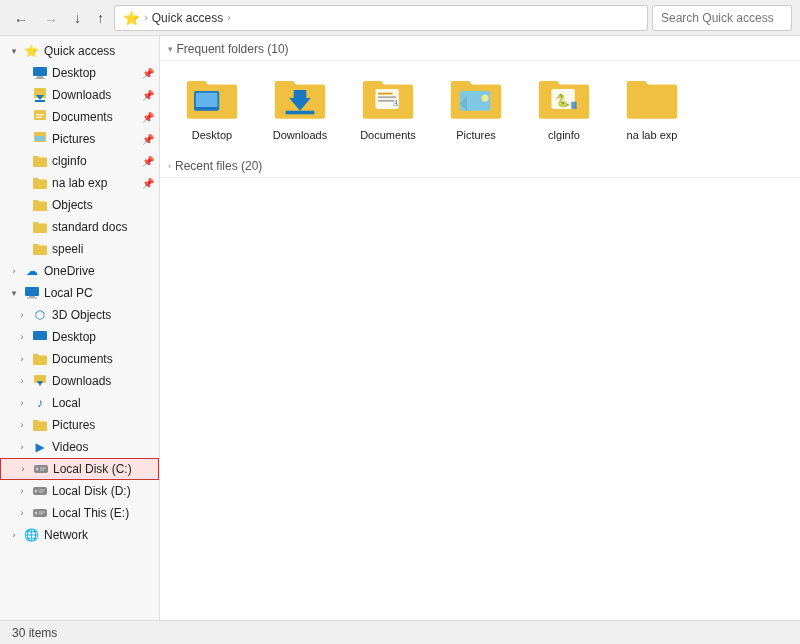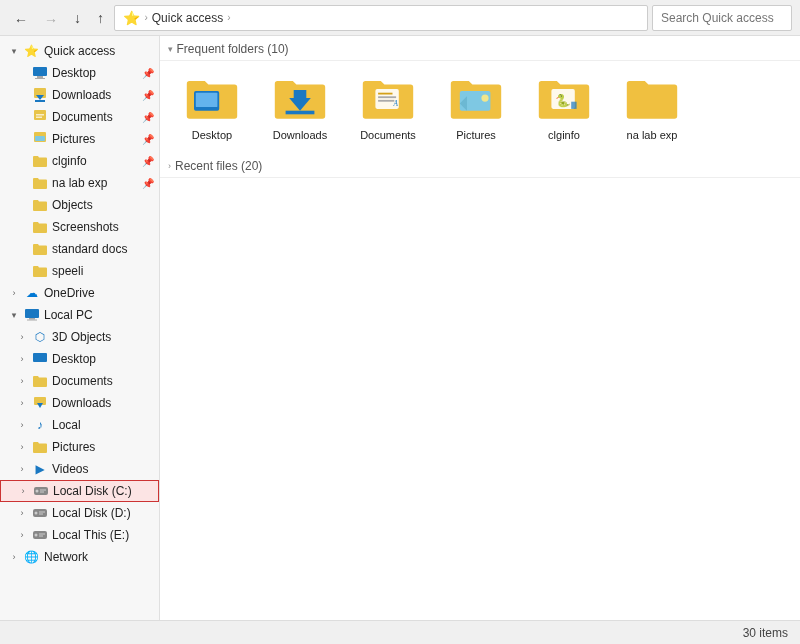--- a/index.html
+++ b/index.html
@@ -30,21 +30,21 @@
     
     .content { flex: 1; overflow-y: auto; padding: 0; background: #fff; }
     .section-header { display: flex; align-items: center; padding: 6px 12px 4px 8px; color: #555; font-size: 12px; cursor: pointer; border-bottom: 1px solid #eee; }
     .section-header .expand-icon { margin-right: 4px; font-size: 9px; color: #888; }
     .folder-grid { display: flex; flex-wrap: wrap; padding: 8px 12px; gap: 8px; }
     .folder-item { display: flex; flex-direction: column; align-items: center; width: 80px; cursor: pointer; padding: 4px; border-radius: 2px; }
     .folder-label { font-size: 11px; text-align: center; color: #222; margin-top: 4px; word-break: break-word; }
     .folder-icon-area { width: 60px; height: 52px; display: flex; align-items: center; justify-content: center; }
 
     
-    .statusbar { height: 24px; background: #f0f0f0; border-top: 1px solid #ddd; display: flex; align-items: center; padding: 0 12px; font-size: 12px; color: #444; justify-content: flex-end; }
+    .statusbar { height: 24px; background: #f0f0f0; border-top: 1px solid #ddd; display: flex; align-items: center; padding: 0 12px; font-size: 12px; color: #444; }
 
     
     .folder-svg { width: 54px; height: 46px; }
   </style>
 </head>
 <body>
 
 <div class="toolbar">
   <button class="toolbar-btn">←</button>
   <button class="toolbar-btn disabled">→</button>
@@ -144,29 +144,20 @@
       </span>
       <span class="sidebar-label">Objects</span>
     </div>
     <div class="sidebar-item indent1">
       <span class="sidebar-expand"></span>
       <span class="sidebar-icon">
         <svg width="16" height="14" viewBox="0 0 16 14">
             <path d="M1 3 Q1 2 2 2 L6 2 L7 3.5 L14 3.5 Q15 3.5 15 4.5 L15 12 Q15 13 14 13 L2 13 Q1 13 1 12 Z" fill="#e8c44a"></path>
           </svg>
       </span>
-      <span class="sidebar-label">Screenshots</span>
-    </div>
-    <div class="sidebar-item indent1">
-      <span class="sidebar-expand"></span>
-      <span class="sidebar-icon">
-        <svg width="16" height="14" viewBox="0 0 16 14">
-            <path d="M1 3 Q1 2 2 2 L6 2 L7 3.5 L14 3.5 Q15 3.5 15 4.5 L15 12 Q15 13 14 13 L2 13 Q1 13 1 12 Z" fill="#e8c44a"></path>
-          </svg>
-      </span>
       <span class="sidebar-label">standard docs</span>
     </div>
     <div class="sidebar-item indent1">
       <span class="sidebar-expand"></span>
       <span class="sidebar-icon">
         <svg width="16" height="14" viewBox="0 0 16 14">
             <path d="M1 3 Q1 2 2 2 L6 2 L7 3.5 L14 3.5 Q15 3.5 15 4.5 L15 12 Q15 13 14 13 L2 13 Q1 13 1 12 Z" fill="#e8c44a"></path>
           </svg>
       </span>
       <span class="sidebar-label">speeli</span>

